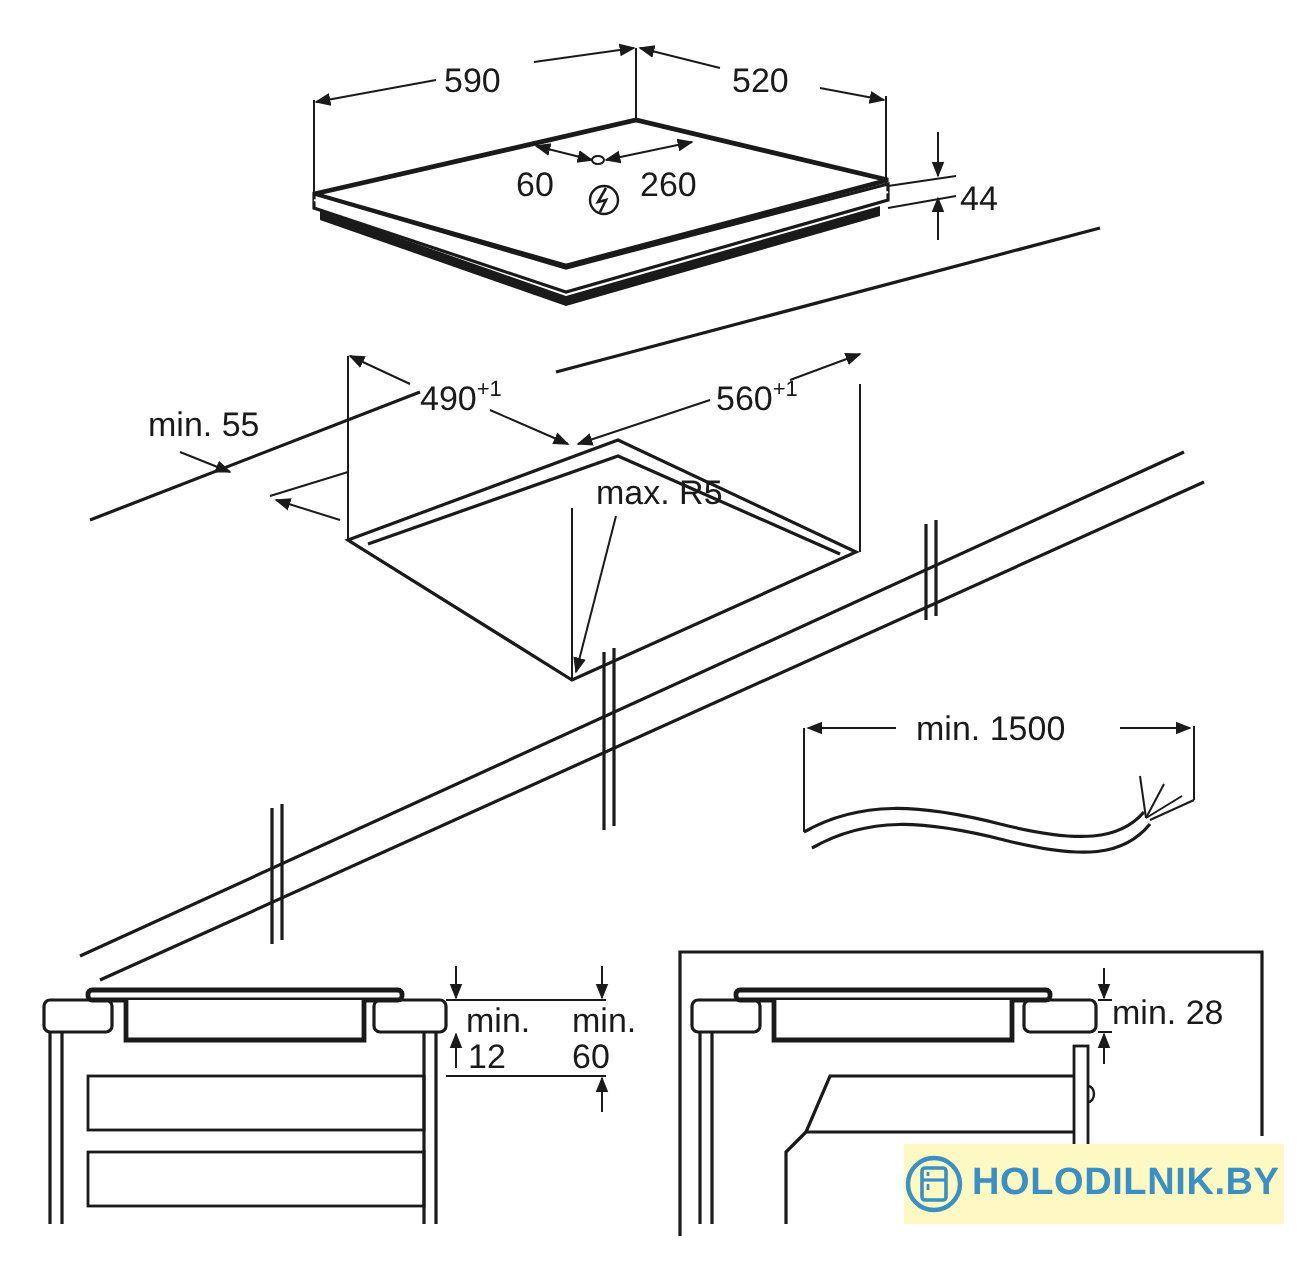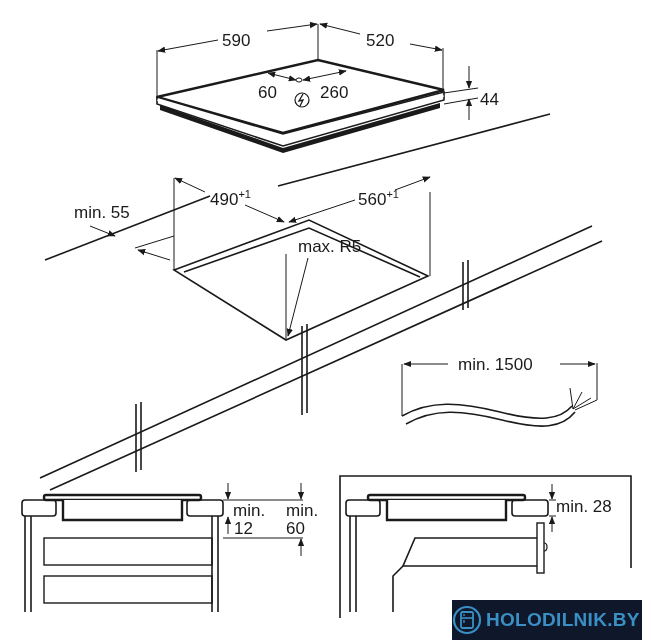--- a/index.html
+++ b/index.html
@@ -4,22 +4,22 @@
 <style>
   html, body { margin: 0; padding: 0; background: #ffffff; }
   body { width: 651px; height: 640px; position: relative; overflow: hidden; }
   #diagram { position: absolute; left: 0; top: 0; width: 579px; height: 640px; }
   svg text { font-family: "Liberation Sans", sans-serif; fill: #1a1a1a; }
   .dim { font-size: 17px; }
   .sup { font-size: 11px; }
   .ln { stroke: #1a1a1a; fill: none; stroke-width: 1.6; }
   .thin { stroke: #1a1a1a; fill: none; stroke-width: 1; }
   .watermark {
-    position: absolute; left: 452px; top: 600px; height: 40px; width: 190px;
-    background: #0f172a; display: flex; align-items: center; gap: 4px;
+    position: absolute; left: 452px; top: 572px; height: 40px; width: 190px;
+    background: #fef9c3; display: flex; align-items: center; gap: 4px;
   }
   .wm-icon { width: 30px; height: 30px; }
   .wm-text {
     font-family: "Liberation Sans", sans-serif; font-size: 19px; font-weight: bold;
     color: #3a8fc4; letter-spacing: 0.3px;
   }
 </style>
 </head>
 <body>
 

